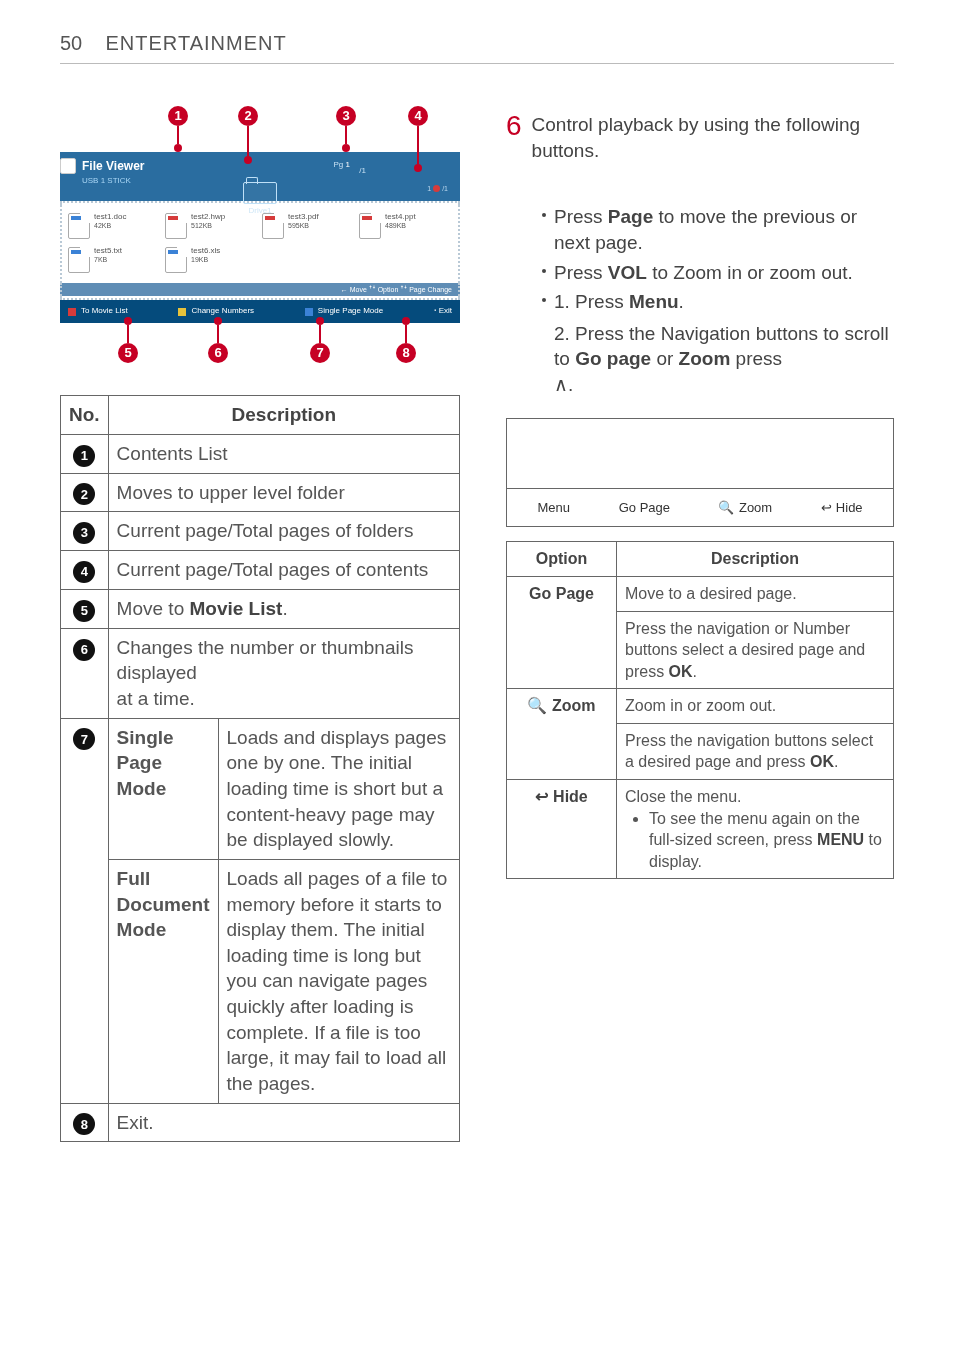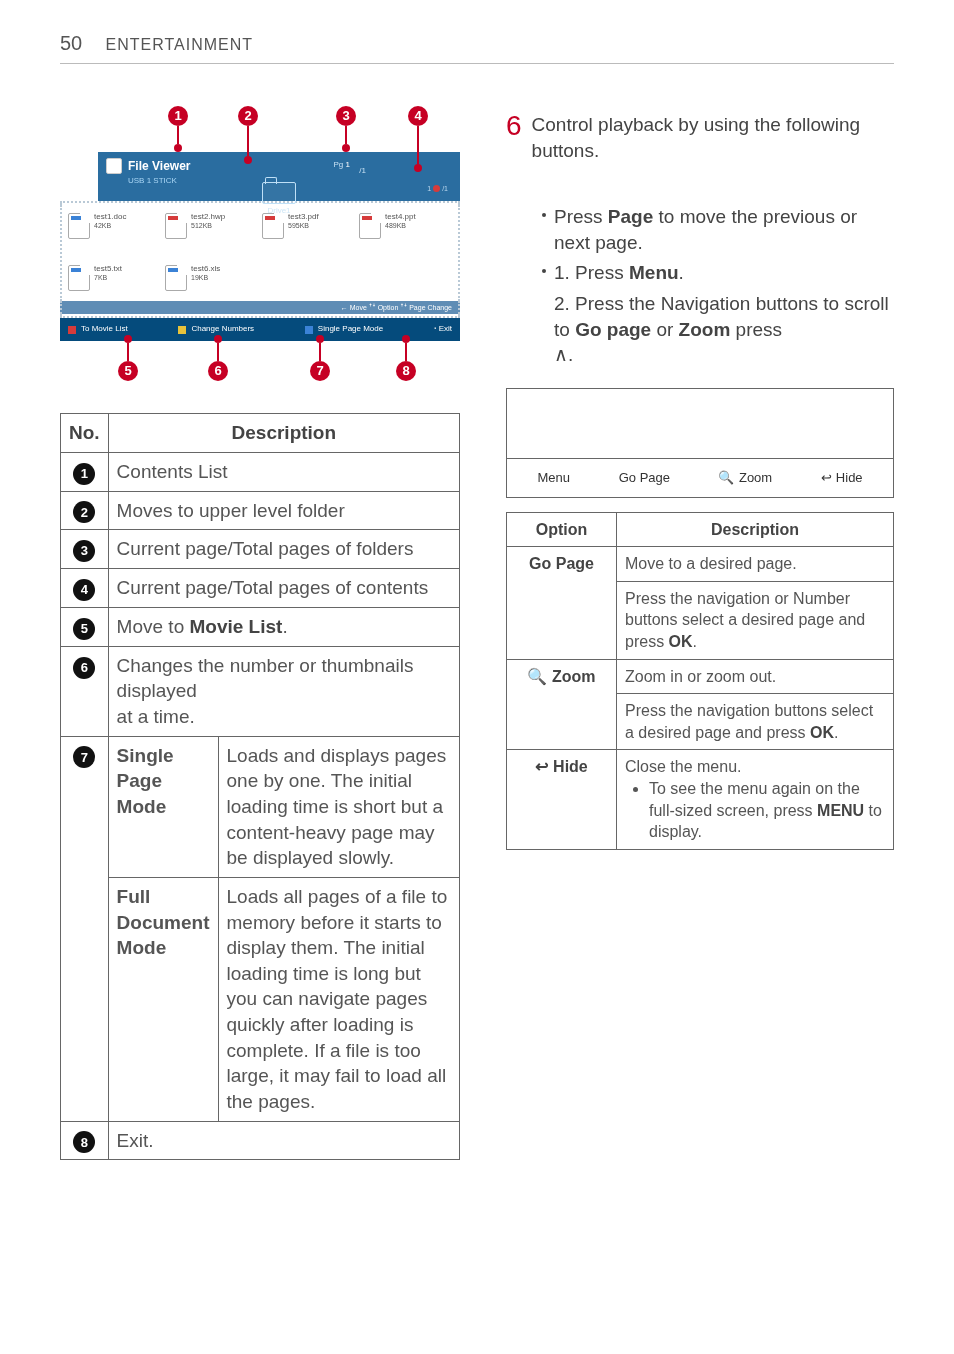--- a/index.html
+++ b/index.html
@@ -17,21 +17,21 @@
     border-bottom: 1px solid #bbb;
     padding-bottom: 6px;
     margin-bottom: 48px;
   }
   .page-num {
     font-size: 20px;
     color: #555;
     margin-right: 18px;
   }
   .section-title {
-    font-size: 16px;
+    font-size: 20px;
     color: #555;
     letter-spacing: 1px;
   }
   .columns {
     display: flex;
     gap: 46px;
   }
   .col-left { width: 400px; }
   .col-right { flex: 1; }
 
@@ -51,24 +51,23 @@
     width: 20px; height: 20px; border-radius: 50%;
     background: #c60024; color: #fff; font-size: 13px;
     display: flex; align-items: center; justify-content: center;
     font-weight: bold;
   }
   .callout .stem { width: 2px; background: #c60024; height: 18px; }
   .callout .ball { width: 8px; height: 8px; border-radius: 50%; background: #c60024; }
 
   .fv-header {
     background: #2a6da0;
-    padding: 6px 8px 14px;
+    padding: 6px 0 14px;
     color: #fff;
     position: relative;
-    margin-left: 38px;
   }
   .fv-title-row { display: flex; align-items: center; gap: 6px; margin-bottom: 4px;}
   .fv-doc-icon {
     width: 16px; height: 16px; display: inline-flex; align-items: flex-end; justify-content: center;
     background: linear-gradient(#fff,#fff); border: 1px solid #ccc; border-radius: 2px;
   }
   .fv-title { font-weight: bold; font-size: 12px; }
   .fv-sub { font-size: 8px; color: #a9d6f5; margin-left: 22px; margin-top: -2px; }
   .fv-drive {
     position: absolute; left: 50%; top: 30px; transform: translateX(-50%);
@@ -96,21 +95,21 @@
     height: 4px;
   }
   .fv-dotted-top { border-top: 2px dotted #b9c9d6; border-bottom: none; height: 4px; }
   .fv-body {
     background: #fff;
     padding: 8px 6px 10px;
     border-left: 2px dotted #b9c9d6;
     border-right: 2px dotted #b9c9d6;
     display: grid;
     grid-template-columns: repeat(4, 1fr);
-    gap: 26px 4px;
+    gap: 8px 4px;
   }
   .fv-file { display: flex; align-items: flex-start; gap: 4px; }
   .fv-file-icon {
     width: 22px; height: 26px; border: 1px solid #aaa; border-radius: 2px;
     position: relative; background: #fff;
   }
   .fv-file-icon:before {
     content:""; position:absolute; top:-1px; right:-1px;
     width: 10px; height: 10px;
     background: #fff;
@@ -412,20 +411,24 @@
   <div class="col-right">
     <div class="step-row">
       <span class="big-step">6</span>
       <span>Control playback by using the following buttons.</span>
     </div>
 
     <div class="bullets">
       <div class="b">
         <span class="dot"></span>
         <span><span>Press </span><span class="b-strong">Page</span><span> to move the previous or next page.</span></span>
+      </div>
+      <div class="b">
+        <span class="dot"></span>
+        <span><span>Press </span><span class="b-strong">VOL</span><span> to Zoom in or zoom out.</span></span>
       </div>
       <div class="b">
         <span class="dot"></span>
         <div>
           <div class="sub-num" style="margin-left:0;"><span>1. Press </span><span class="b-strong">Menu</span><span>.</span></div>
           <div class="sub-num" style="margin-left:0;">
             <span>2. Press the Navigation buttons to scroll to </span><span class="b-strong">Go page</span><span> or </span><span class="b-strong">Zoom</span><span> press </span><br>
             <span class="arrow-up">∧</span><span>.</span>
           </div>
         </div>

